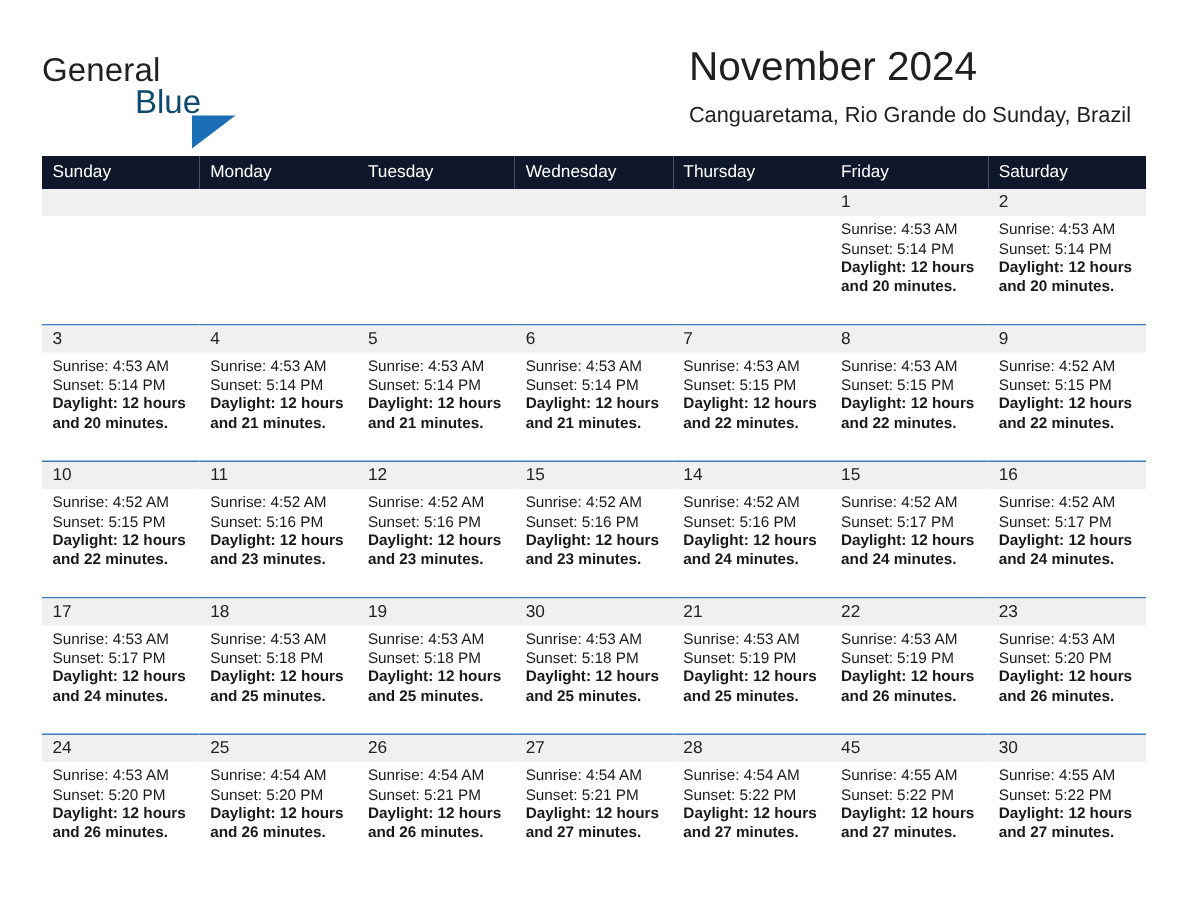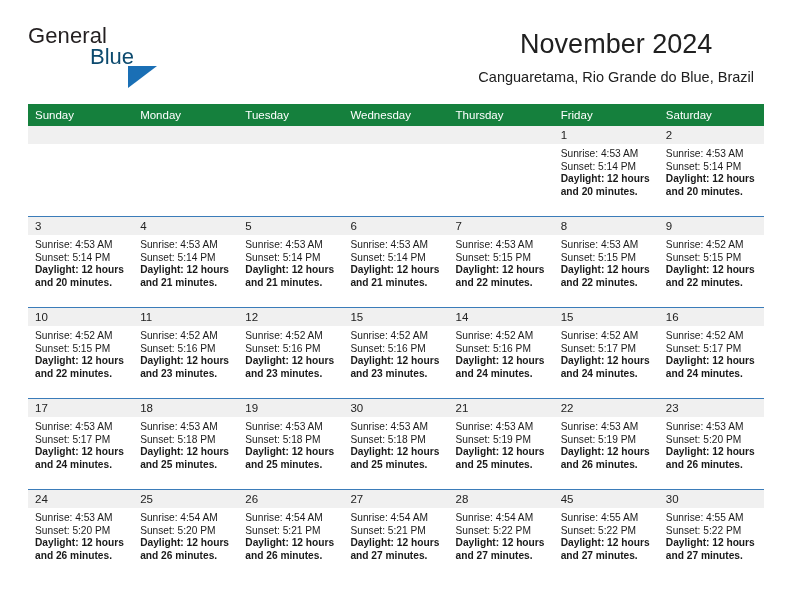--- a/index.html
+++ b/index.html
@@ -25,21 +25,21 @@
   .header {
     position: absolute;
     left: 0;
     top: 0;
     width: 792px;
     height: 104px;
   }
   .logo {
     position: absolute;
     left: 28px;
-    top: 23px;
+    top: 34px;
     width: 140px;
     height: 50px;
   }
   .logo-general {
     position: absolute;
     left: 0;
     top: 0;
     font-size: 22px;
     letter-spacing: 0.1px;
     color: #231f20;
@@ -60,21 +60,21 @@
     width: 0;
     height: 0;
     border-left: 29px solid #1a6fb5;
     border-bottom: 22px solid transparent;
   }
 
   .title-block {
     position: absolute;
     right: 38px;
     top: 28px;
-    text-align: center;
+    text-align: left;
     margin-left: 21px;
   }
   .cal-title {
     font-size: 27px;
     color: #202020;
     line-height: 32px;
     font-weight: normal;
     white-space: nowrap;
   }
   .cal-subtitle {
@@ -88,21 +88,21 @@
   
   .calendar {
     position: absolute;
     left: 28px;
     top: 104px;
     width: 736px;
     border-collapse: collapse;
     table-layout: fixed;
   }
   .calendar th {
-    background: #15803d;
+    background: #0f172a;
     color: #ffffff;
     font-size: 11.5px;
     font-weight: normal;
     text-align: left;
     padding: 5px 0 5px 7px;
     height: 19px;
     box-sizing: border-box;
     border: none;
   }
   .calendar td {
@@ -155,21 +155,21 @@
   <div class="header">
 
     <div class="logo">
       <span class="logo-general">General</span>
       <span class="logo-blue">Blue</span>
       <span class="logo-tri"></span>
     </div>
 
     <div class="title-block">
       <div class="cal-title">November 2024</div>
-      <div class="cal-subtitle">Canguaretama, Rio Grande do Blue, Brazil</div>
+      <div class="cal-subtitle">Canguaretama, Rio Grande do Sunday, Brazil</div>
     </div>
 
   </div>
 
   <table class="calendar">
     <thead>
       <tr id="weekday-row">
           <th>Sunday</th>
           <th>Monday</th>
           <th>Tuesday</th>

